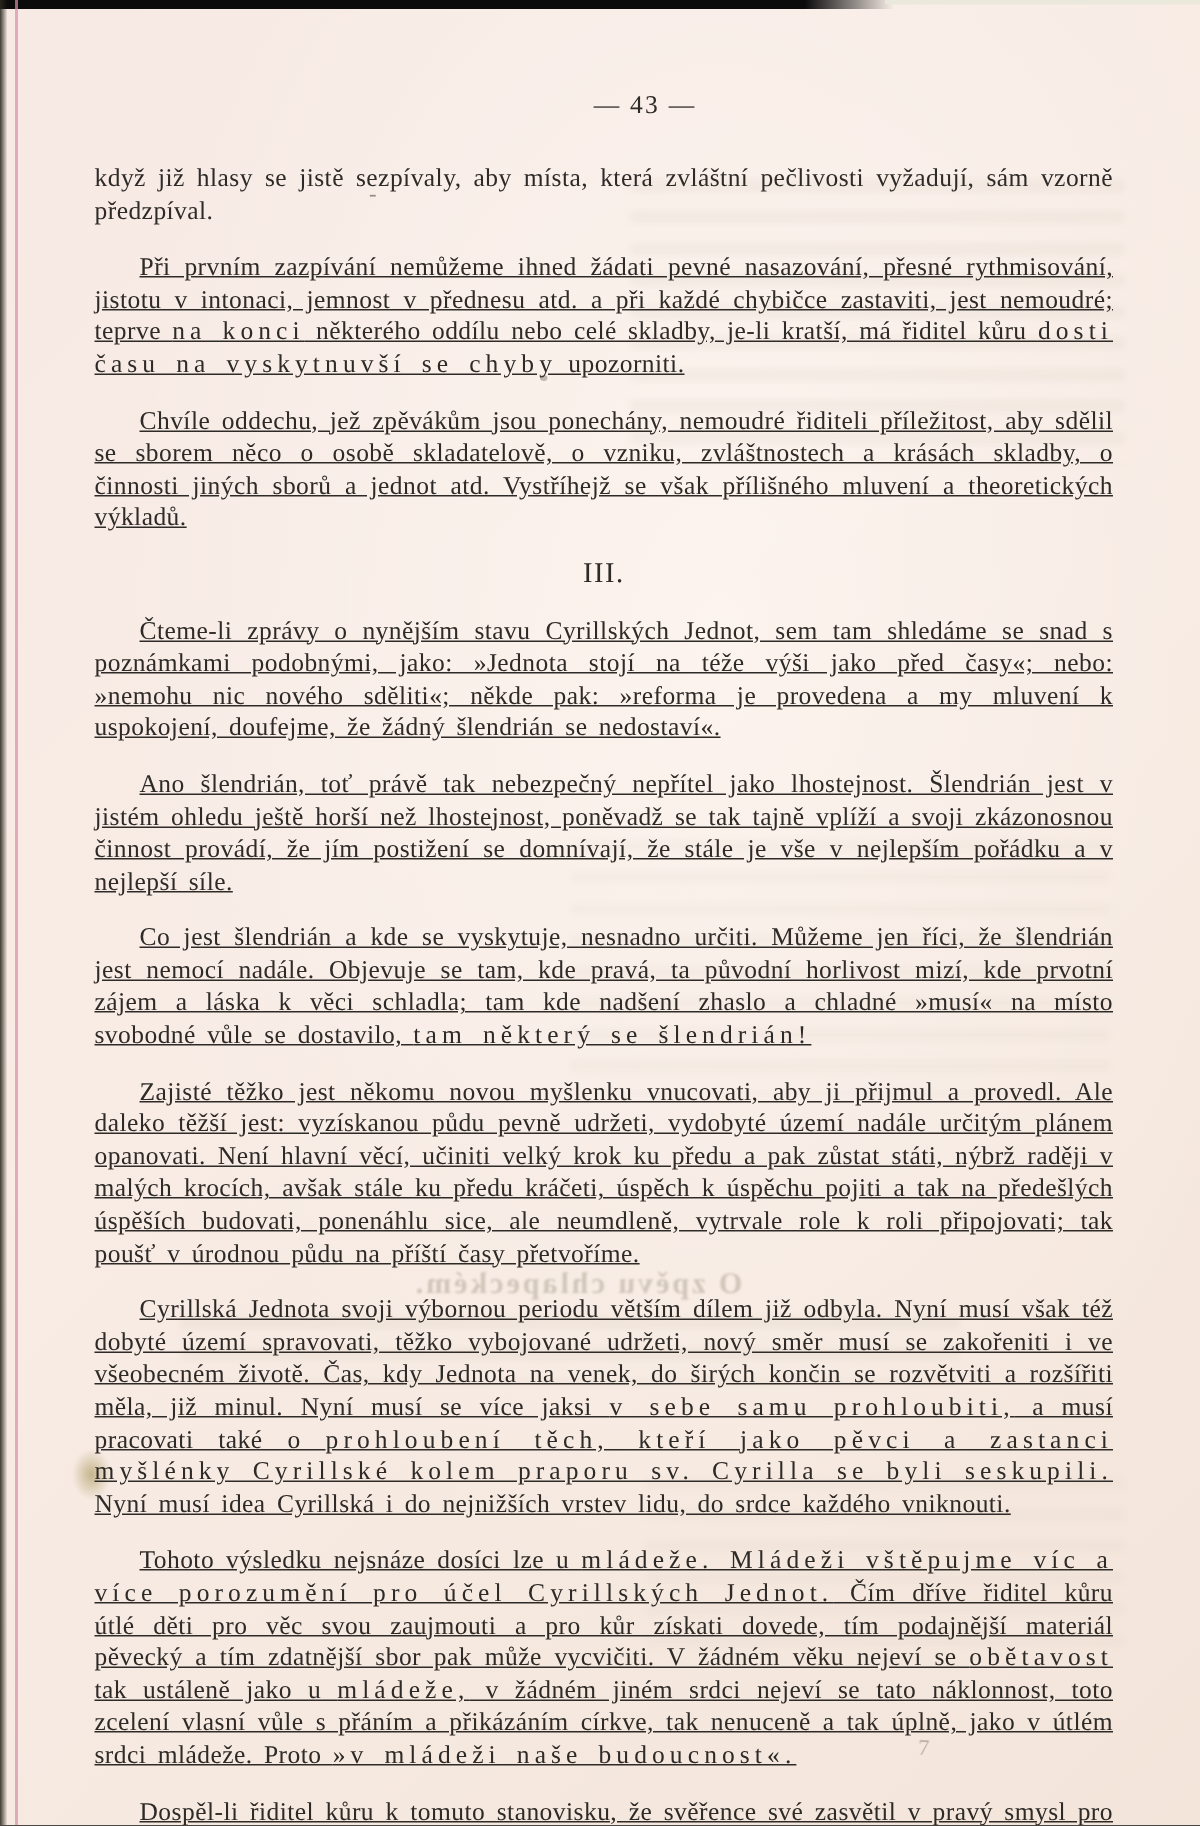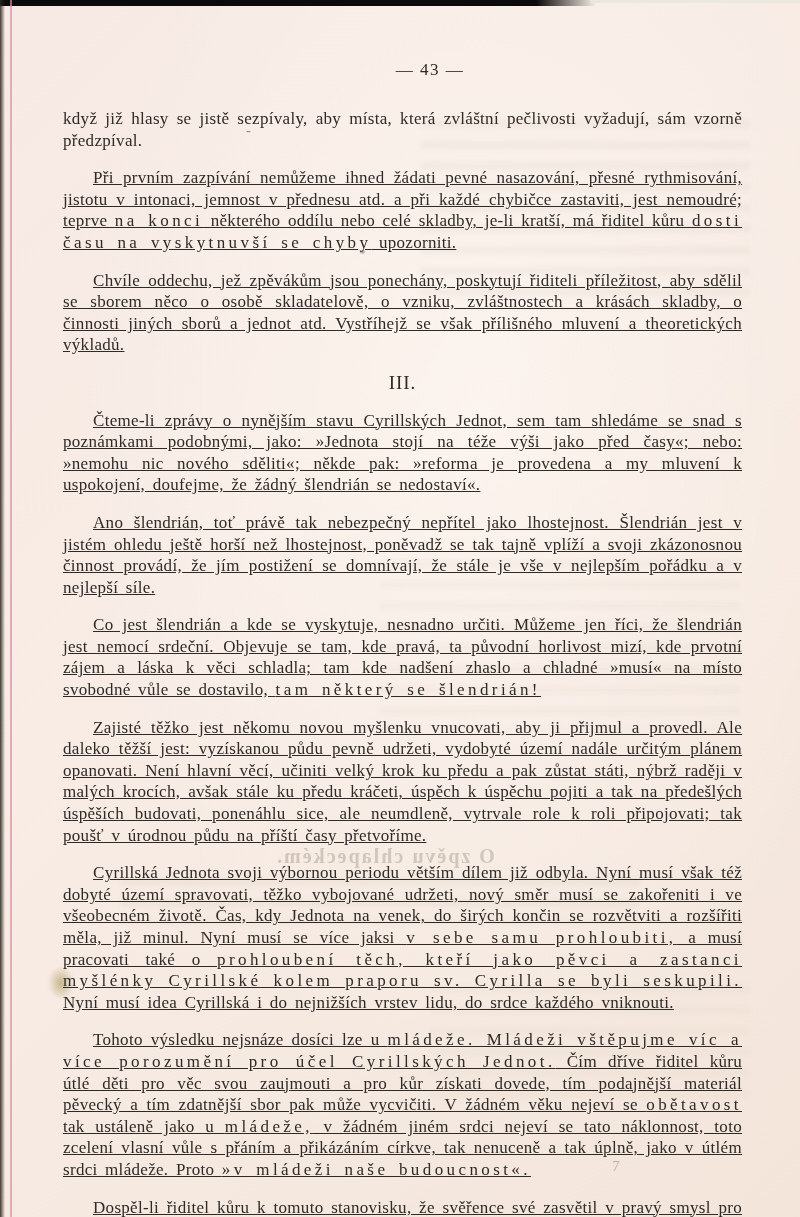--- a/index.html
+++ b/index.html
@@ -66,23 +66,23 @@
 
   <div class="stain"></div>
   <div class="speck"></div>
   <div class="stray-dash">-</div>
   <div class="stray-mark">7</div>
 
   <div class="page-number">— 43 —</div>
   <div class="text-flow">
       <p class="para"><span>když již hlasy se jistě sezpívaly, aby místa, která zvláštní pečlivosti vyžadují, sám vzorně předzpíval.</span></p>
       <p class="para indent"><span>Při prvním zazpívání nemůžeme ihned žádati pevné nasazování, přesné rythmisování, jistotu v intonaci, jemnost v přednesu atd. a při každé chybičce zastaviti, jest nemoudré; teprve </span><span class="sp">na konci</span><span> některého oddílu nebo celé skladby, je-li kratší, má řiditel kůru </span><span class="sp">dosti času na vyskytnuvší se chyby</span><span> upozorniti.</span></p>
-      <p class="para indent"><span>Chvíle oddechu, jež zpěvákům jsou ponechány, poskytují řiditeli příležitost, aby sdělil se sborem něco o osobě skladatelově, o vzniku, zvláštnostech a krásách skladby, o činnosti jiných sborů a jednot atd. Vystříhejž se však přílišného mluvení a theoretických výkladů.</span></p>
+      <p class="para indent"><span>Chvíle oddechu, jež zpěvákům jsou ponechány, nemoudré řiditeli příležitost, aby sdělil se sborem něco o osobě skladatelově, o vzniku, zvláštnostech a krásách skladby, o činnosti jiných sborů a jednot atd. Vystříhejž se však přílišného mluvení a theoretických výkladů.</span></p>
       <div class="heading">III.</div>
       <p class="para indent"><span>Čteme-li zprávy o nynějším stavu Cyrillských Jednot, sem tam shledáme se snad s poznámkami podobnými, jako: »Jednota stojí na téže výši jako před časy«; nebo: »nemohu nic nového sděliti«; někde pak: »reforma je provedena a my mluvení k uspokojení, doufejme, že žádný šlendrián se nedostaví«.</span></p>
       <p class="para indent"><span>Ano šlendrián, toť právě tak nebezpečný nepřítel jako lhostejnost. Šlendrián jest v jistém ohledu ještě horší než lhostejnost, poněvadž se tak tajně vplíží a svoji zkázonosnou činnost provádí, že jím postižení se domnívají, že stále je vše v nejlepším pořádku a v nejlepší síle.</span></p>
-      <p class="para indent"><span>Co jest šlendrián a kde se vyskytuje, nesnadno určiti. Můžeme jen říci, že šlendrián jest nemocí srdeční. Objevuje se tam, kde pravá, ta původní horlivost mizí, kde prvotní zájem a láska k věci schladla; tam kde nadšení zhaslo a chladné »musí« na místo svobodné vůle se dostavilo, </span><span class="sp">tam některý se šlendrián!</span></p>
+      <p class="para indent"><span>Co jest šlendrián a kde se vyskytuje, nesnadno určiti. Můžeme jen říci, že šlendrián jest nemocí nadále. Objevuje se tam, kde pravá, ta původní horlivost mizí, kde prvotní zájem a láska k věci schladla; tam kde nadšení zhaslo a chladné »musí« na místo svobodné vůle se dostavilo, </span><span class="sp">tam některý se šlendrián!</span></p>
       <p class="para indent"><span>Zajisté těžko jest někomu novou myšlenku vnucovati, aby ji přijmul a provedl. Ale daleko těžší jest: vyzískanou půdu pevně udržeti, vydobyté území nadále určitým plánem opanovati. Není hlavní věcí, učiniti velký krok ku předu a pak zůstat státi, nýbrž raději v malých krocích, avšak stále ku předu kráčeti, úspěch k úspěchu pojiti a tak na předešlých úspěších budovati, ponenáhlu sice, ale neumdleně, vytrvale role k roli připojovati; tak poušť v úrodnou půdu na příští časy přetvoříme.</span></p>
       <p class="para indent"><span>Cyrillská Jednota svoji výbornou periodu větším dílem již odbyla. Nyní musí však též dobyté území spravovati, těžko vybojované udržeti, nový směr musí se zakořeniti i ve všeobecném životě. Čas, kdy Jednota na venek, do širých končin se rozvětviti a rozšířiti měla, již minul. Nyní musí se více jaksi </span><span class="sp">v sebe samu prohloubiti,</span><span> a musí pracovati také o </span><span class="sp">prohloubení těch, kteří jako pěvci a zastanci myšlénky Cyrillské kolem praporu sv. Cyrilla se byli seskupili.</span><span> Nyní musí idea Cyrillská i do nejnižších vrstev lidu, do srdce každého vniknouti.</span></p>
       <p class="para indent gap"><span>Tohoto výsledku nejsnáze dosíci lze u </span><span class="sp">mládeže. Mládeži vštěpujme víc a více porozumění pro účel Cyrillských Jednot.</span><span> Čím dříve řiditel kůru útlé děti pro věc svou zaujmouti a pro kůr získati dovede, tím podajnější materiál pěvecký a tím zdatnější sbor pak může vycvičiti. V žádném věku nejeví se </span><span class="sp">obětavost</span><span> tak ustáleně jako u </span><span class="sp">mládeže,</span><span> v žádném jiném srdci nejeví se tato náklonnost, toto zcelení vlasní vůle s přáním a přikázáním církve, tak nenuceně a tak úplně, jako v útlém srdci mládeže. Proto </span><span class="sp">»v mládeži naše budoucnost«.</span></p>
       <p class="para indent gap"><span>Dospěl-li řiditel kůru k tomuto stanovisku, že svěřence své zasvětil v pravý smysl pro bohoslužbu, může tím radostněji tíži svého povolání na bedra jejich vložiti, aniž by se některý tomu uhnul. Tím více tužiti se budou, čím horlivěji se budou cvičiti mladí nadějní zpěváci a mladé pěvkyně.</span></p>
     </div>
 </div>
 
 </body></html>

